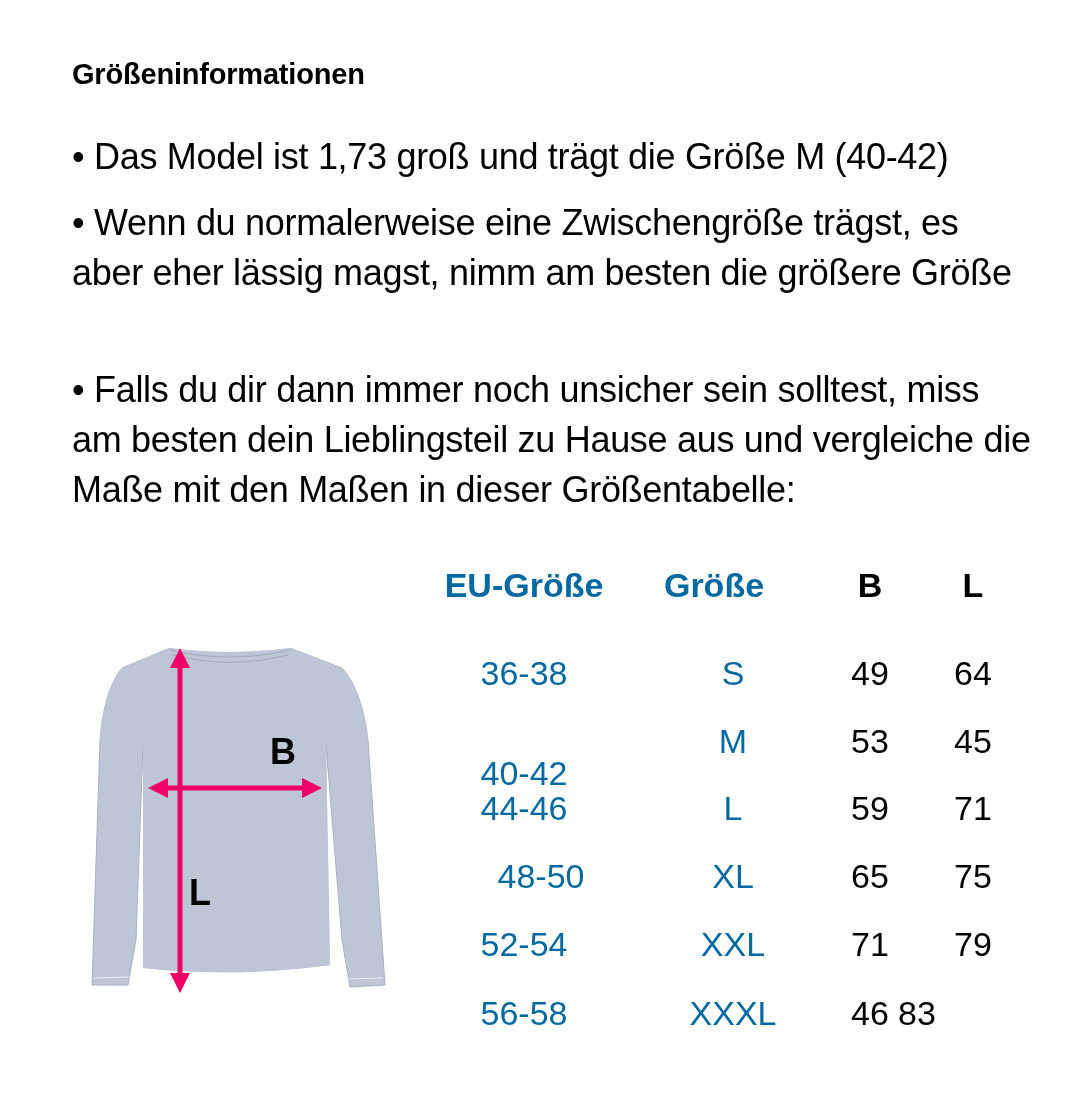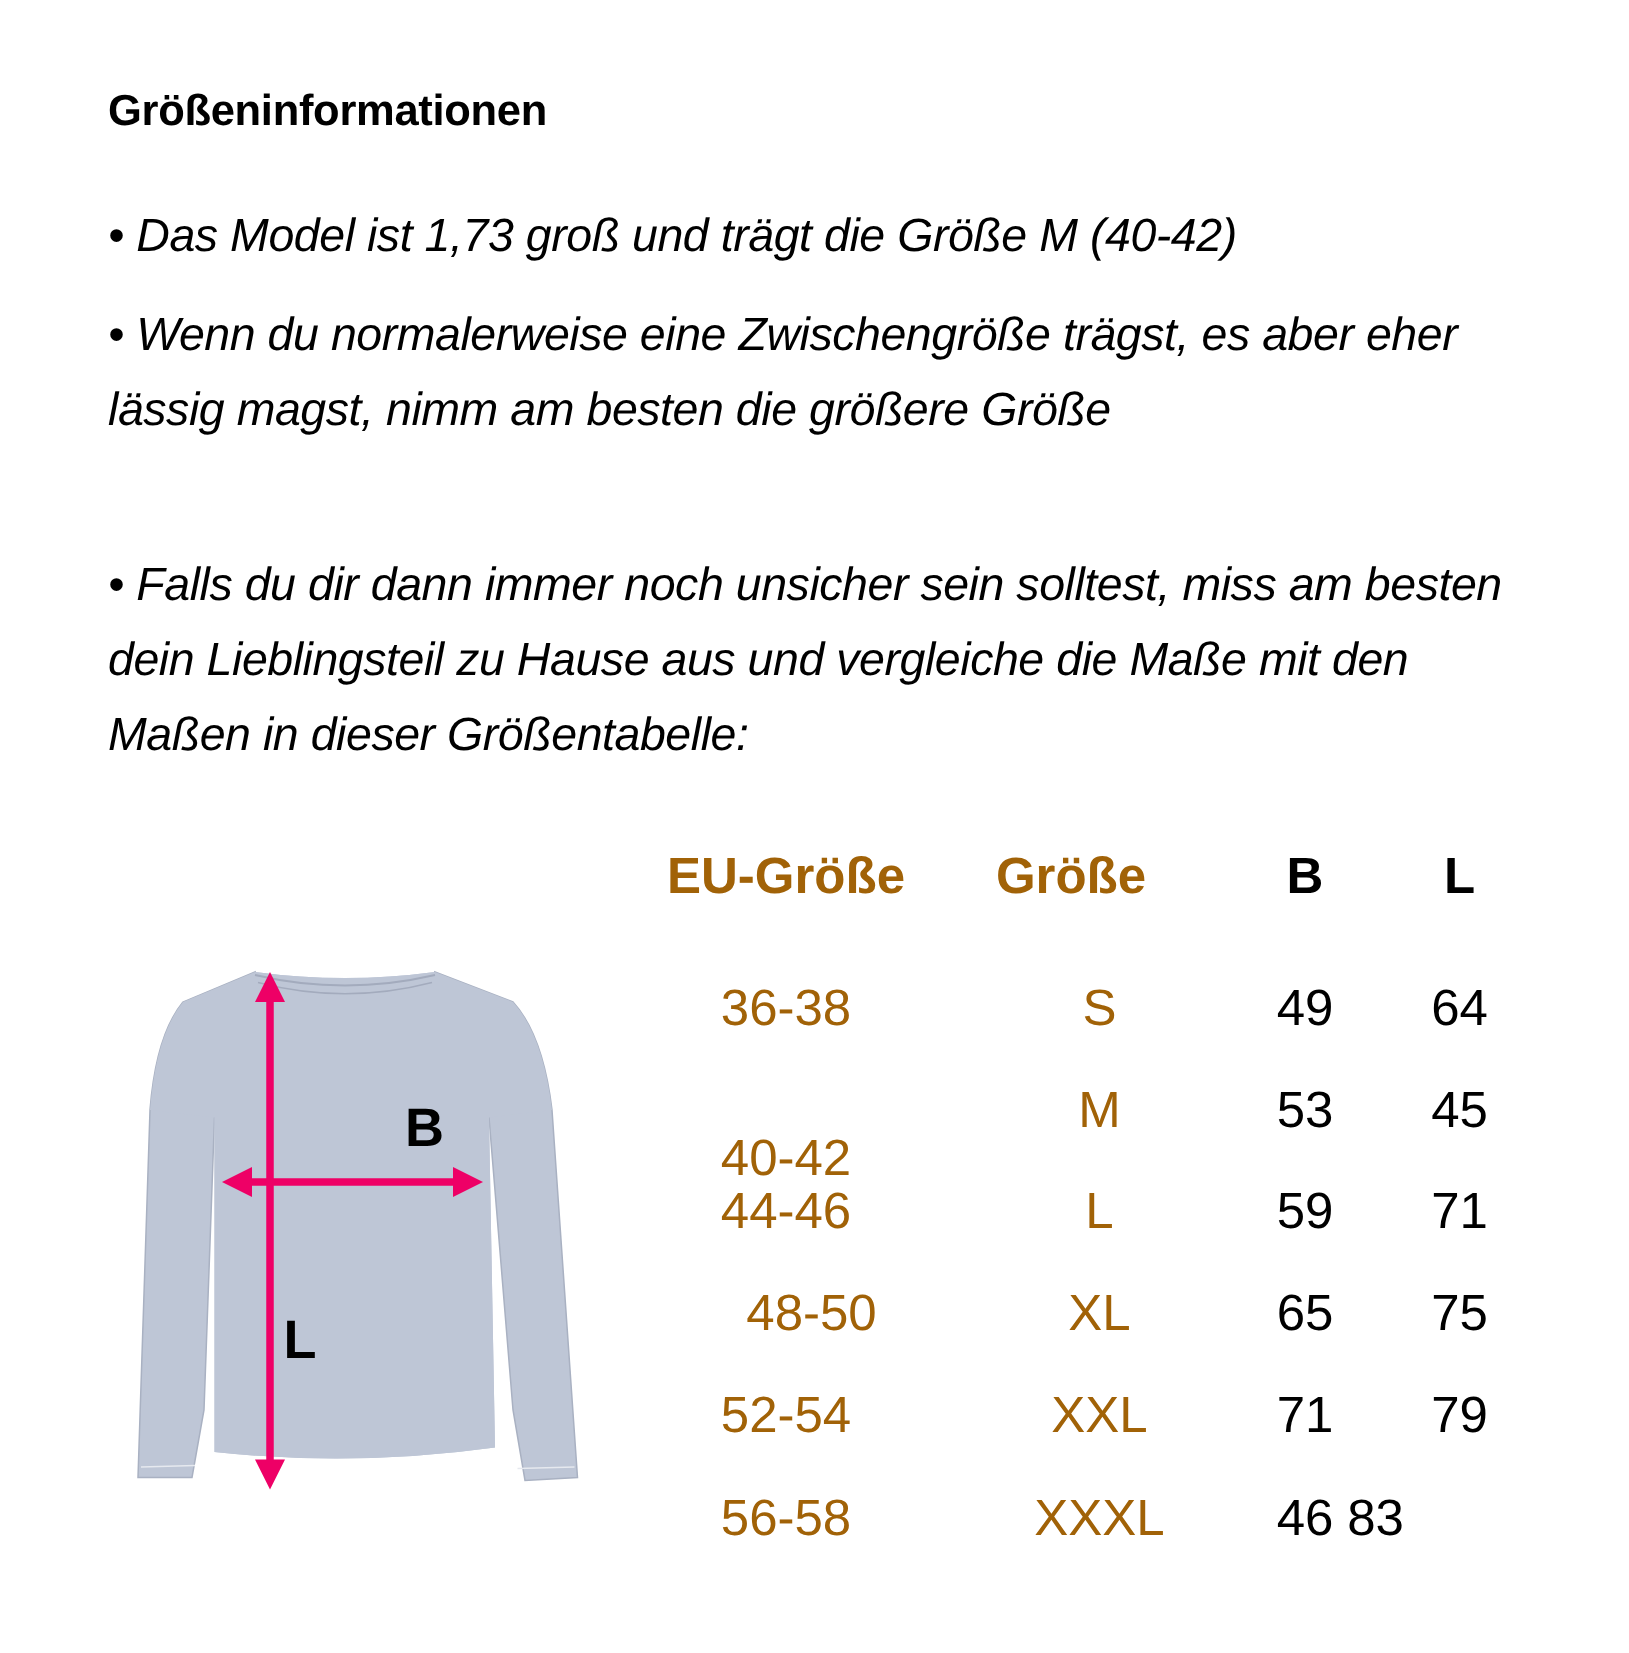--- a/index.html
+++ b/index.html
@@ -1,29 +1,29 @@
 <!DOCTYPE html>
 <html><head>
 <meta charset="utf-8">
 <style>
   html, body { margin: 0; padding: 0; background: #ffffff; }
   body { width: 1086px; height: 1102px; position: relative; overflow: hidden;
          font-family: "Liberation Sans", "DejaVu Sans", sans-serif; color: #000; }
   .title { position: absolute; left: 72px; top: 58px; font-size: 29px; font-weight: bold;
            letter-spacing: -0.2px; }
-  .para { position: absolute; left: 72px; width: 960px; font-size: 31px; line-height: 50px;
-          letter-spacing: -0.3px; font-style: italic; }
+  .para { position: absolute; left: 72px; width: 960px; font-size: 36px; line-height: 50px;
+          letter-spacing: -0.3px; }
   #p1 { top: 132px; }
   #p2 { top: 198px; }
   #p3 { top: 365px; }
   .shirt { position: absolute; left: 0; top: 0; width: 1086px; height: 1102px; }
   .tbl { position: absolute; left: 0; top: 0; }
   .cell { position: absolute; transform: translate(-50%, -50%); white-space: nowrap; font-size: 34px; }
   .hdr { font-weight: bold; }
-  .grey { color: #a16207; }
+  .grey { color: #0369a1; }
   .black { color: #000; }
 </style>
 </head>
 <body>
 
 <div class="title">Größeninformationen</div>
 <div class="para" id="p1">• Das Model ist 1,73 groß und trägt die Größe M (40-42)</div>
 <div class="para" id="p2">• Wenn du normalerweise eine Zwischengröße trägst, es aber eher lässig magst, nimm am besten die größere Größe</div>
 <div class="para" id="p3">• Falls du dir dann immer noch unsicher sein solltest, miss am besten dein Lieblingsteil zu Hause aus und vergleiche die Maße mit den Maßen in dieser Größentabelle:</div>
 

